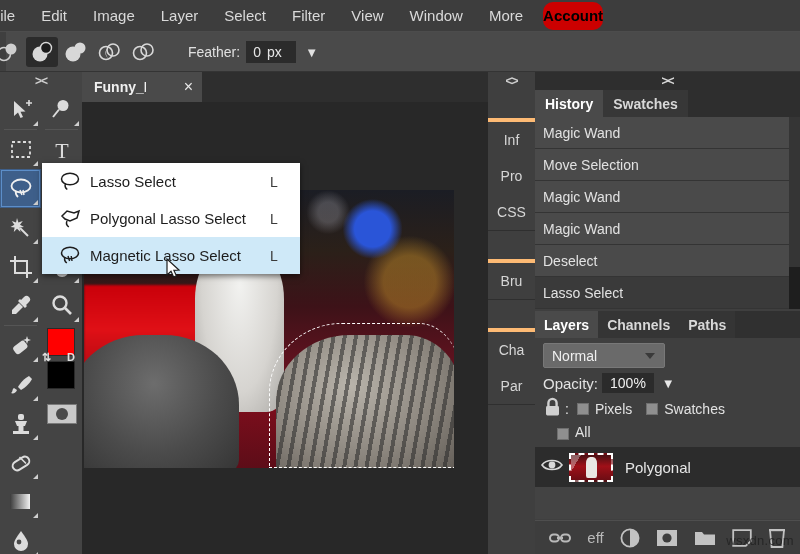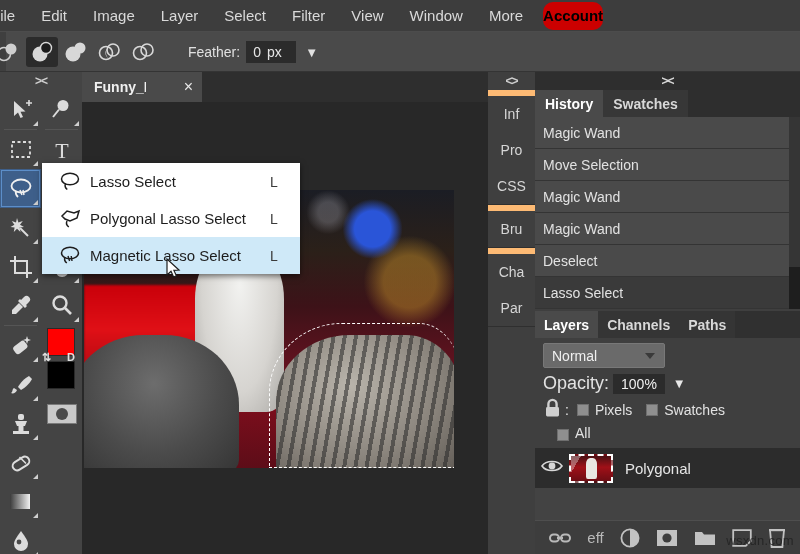--- a/index.html
+++ b/index.html
@@ -148,21 +148,21 @@
     position:absolute; left:50%; bottom:0; width:52%; height:1px;
     border-top:1px dashed #ffffff;
   }
 
   
   .rail {
     position:absolute; left:488px; top:72px; width:47px; height:482px; background:#3f3f3f;
   }
   .rail-collapse { height:18px; width:47px; color:#cfcfcf; font-size:12px; font-weight:bold;
     display:flex; align-items:center; justify-content:center; letter-spacing:-1px; }
-  .rail-group { border-top:6px solid #fdba74; border-bottom:1px solid #2f2f2f; }
+  .rail-group { border-top:4px solid #fdba74; border-bottom:1px solid #2f2f2f;margin-top:28px; }
   .rail-item { height:36px; color:#d6d6d6; font-size:14px; display:flex; align-items:center;
     justify-content:center; }
 
   
   .dock {
     position:absolute; left:535px; top:72px; width:265px; height:482px; background:#3f3f3f;
   }
   .dock-collapse { height:18px; width:265px; background:#2e2e2e; color:#d8d8d8; font-size:12px;
     font-weight:bold; display:flex; align-items:center; justify-content:center; letter-spacing:-1px;}
   .tabrow { display:flex; height:27px; background:#2e2e2e; }
@@ -193,21 +193,21 @@
 
   .blend-row { padding:5px 0 0 8px; }
   .blend-select {
     width:122px; height:25px; background:#6a6a6a; color:#f0f0f0; font-size:14px;
     display:flex; align-items:center; padding-left:8px; border-radius:2px; position:relative;
     border:1px solid #787878;
   }
   .blend-select .bcaret { position:absolute; right:9px; top:9px; width:0;height:0;
     border-left:5px solid transparent;border-right:5px solid transparent;border-top:6px solid #3a3a3a;}
   .opacity-row { display:flex; align-items:center; padding:5px 0 0 8px; }
-  .opacity-label { color:#e2e2e2; font-size:18px; }
+  .opacity-label { color:#e2e2e2; font-size:15px; }
   .opacity-val { background:#2b2b2b; color:#f0f0f0; font-size:14px; padding:2px 8px; margin-left:4px;}
   .opacity-caret { color:#e8e8e8; font-size:13px; margin-left:8px; }
 
   .lock-row { display:flex; align-items:center; padding:4px 0 0 9px; }
   .lock-icon { margin-right:4px; }
   .chk { width:12px; height:12px; background:#8f8f8f; border:1px solid #6f6f6f; display:inline-block; }
   .lock-text { color:#e2e2e2; font-size:14px; margin-left:6px; margin-right:14px; }
   .lock-row2 { display:flex; align-items:flex-end; padding:3px 0 0 22px; }
 
   .layer-list { margin-top:7px; background:#3a3a3a; height:72px; }

